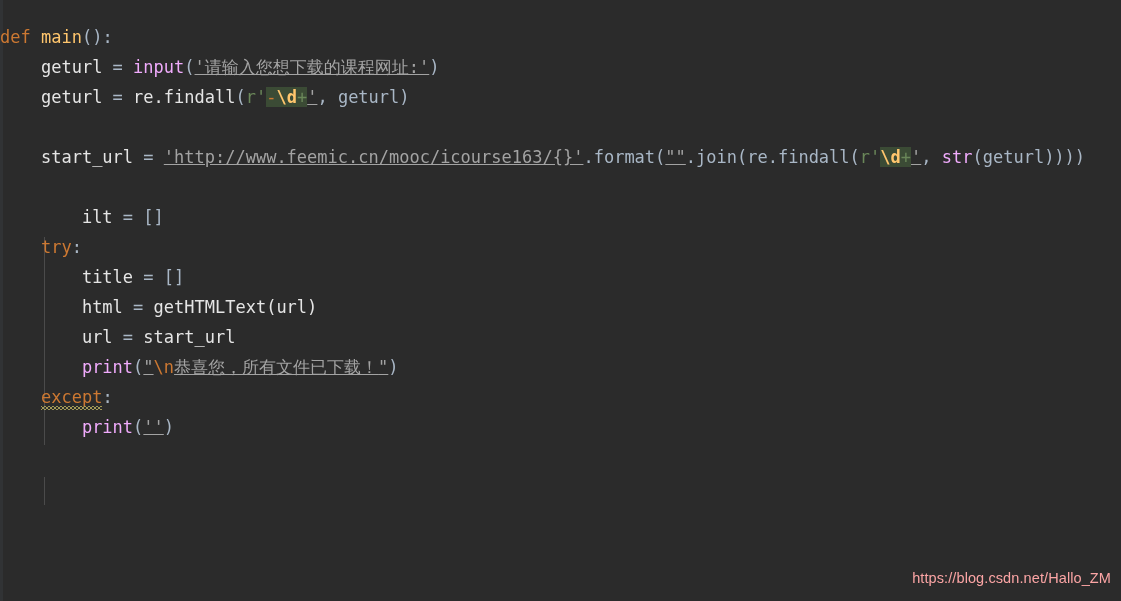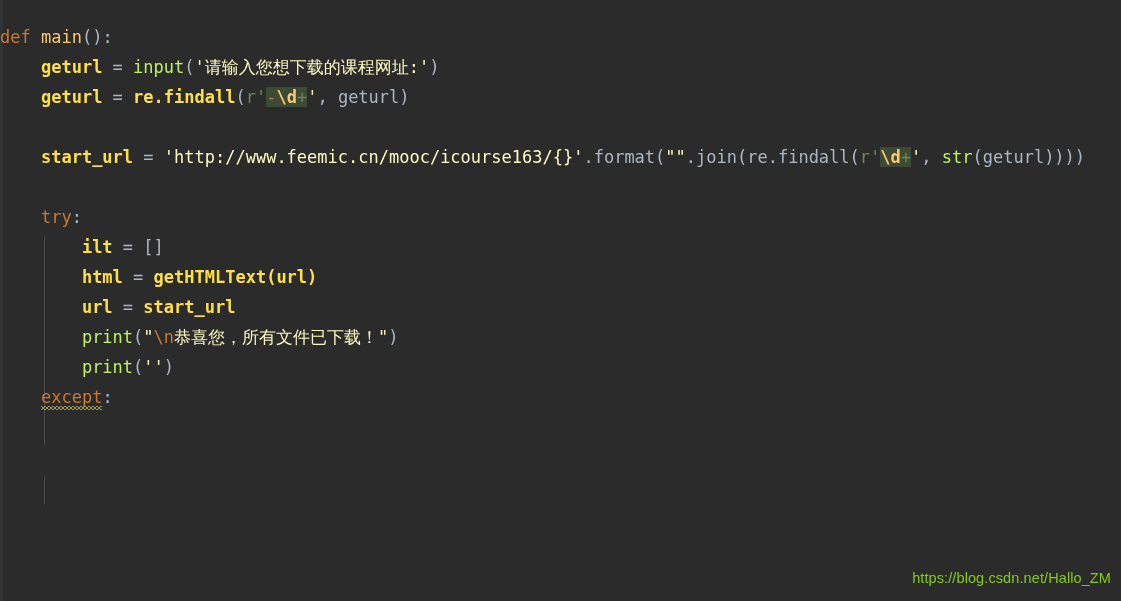--- a/index.html
+++ b/index.html
@@ -44,24 +44,24 @@
   
   .indent-guide {
     position: absolute;
     width: 1px;
     background: #4b4b4b;
   }
 
   
   .kw        { color: #cc7832; }        
   .fname     { color: #ffc66d; }        
-  .ident     { color: #fde047; font-weight: bold; }        
-  .builtin   { color: #bef264; }        
+  .ident     { color: #e5e5e5; }        
+  .builtin   { color: #f0abfc; }        
   .punc      { color: #a9b7c6; }
-  .str       { color: #fef9c3; }        
+  .str       { color: #a3a3a3; text-decoration: underline; }        
   .strpfx    { color: #6a8759; }        
   .esc       { color: #cc7832; }
 
   
   .rx {
     background: #3b4b35;
   }
   .rx-meta   { color: #cc7832; }
   .rx-class  { color: #ffc66d; font-weight: bold; }
   .rx-quant  { color: #6a8759; }
@@ -83,21 +83,21 @@
       linear-gradient(-45deg, transparent 40%, #a9a05a 40%, #a9a05a 60%, transparent 60%);
     background-size: 4px 4px;
     background-repeat: repeat-x;
     opacity: 0.95;
   }
 
   #watermark {
     position: absolute;
     right: 10px;
     bottom: 8px;
-    color: #84cc16;
+    color: #fca5a5;
     font-family: "Liberation Sans", sans-serif;
     font-size: 14.5px;
     letter-spacing: 0.1px;
   }
 </style>
 </head>
 <body>
 
 <div id="editor">
 
@@ -113,36 +113,37 @@
     <div class="code-line"><span>    </span><span class="ident">geturl</span><span class="punc"> = </span><span class="builtin">input</span><span class="punc">(</span><span class="str">'请输入您想下载的课程网址:'</span><span class="punc">)</span></div>
 
     <div class="code-line"><span>    </span><span class="ident">geturl</span><span class="punc"> = </span><span class="ident">re.findall</span><span class="punc">(</span><span class="strpfx">r'</span><span class="rx"><span class="rx-meta">-</span><span class="rx-class">\d</span><span class="rx-quant">+</span></span><span class="str">'</span><span class="punc">, geturl</span><span class="punc">)</span></div>
 
     <div class="code-line empty"></div>
 
     <div class="code-line"><span>    </span><span class="ident">start_url</span><span class="punc"> = </span><span class="str">'http://www.feemic.cn/mooc/icourse163/{}'</span><span class="punc">.format(</span><span class="str">""</span><span class="punc">.join(re.findall(</span><span class="strpfx">r'</span><span class="rx"><span class="rx-class">\d</span><span class="rx-quant">+</span></span><span class="str">'</span><span class="punc">, </span><span class="builtin">str</span><span class="punc">(geturl))))</span></div>
 
     <div class="code-line empty"></div>
 
+    <div class="code-line"><span>        </span><span class="ident">ilt</span><span class="punc"> = </span><span class="punc">[]</span></div>
+
     <div class="code-line"><span>    </span><span class="kw">try</span><span class="punc">:</span></div>
 
-    <div class="code-line"><span>        </span><span class="ident">ilt</span><span class="punc"> = </span><span class="punc">[]</span></div>
-
+    <div class="code-line"><span>        </span><span class="ident">title</span><span class="punc"> = </span><span class="punc">[]</span></div>
 
     <div class="code-line"><span>        </span><span class="ident">html</span><span class="punc"> = </span><span class="ident">getHTMLText(url)</span></div>
 
     <div class="code-line"><span>        </span><span class="ident">url</span><span class="punc"> = </span><span class="ident">start_url</span></div>
 
 
 
     <div class="code-line"><span>        </span><span class="builtin">print</span><span class="punc">(</span><span class="str">"</span><span class="esc">\n</span><span class="str">恭喜您，所有文件已下载！</span><span class="str">"</span><span class="punc">)</span></div>
 
+    <div class="code-line"><span>    </span><span class="kw squiggle">except</span><span class="punc">:</span></div>
+
     <div class="code-line"><span>        </span><span class="builtin">print</span><span class="punc">(</span><span class="str">''</span><span class="punc">)</span></div>
-
-    <div class="code-line"><span>    </span><span class="kw squiggle">except</span><span class="punc">:</span></div>
 
     <div class="code-line empty"></div>
     <div class="code-line empty"></div>
 
 
   </div>
 
   <div id="watermark">https://blog.csdn.net/Hallo_ZM</div>
 
 </div>

